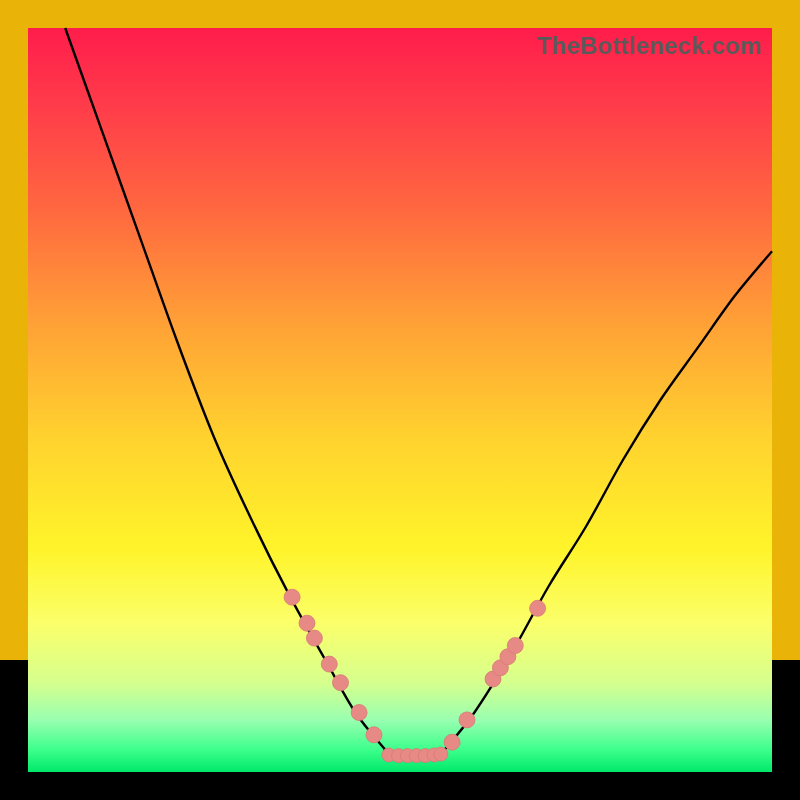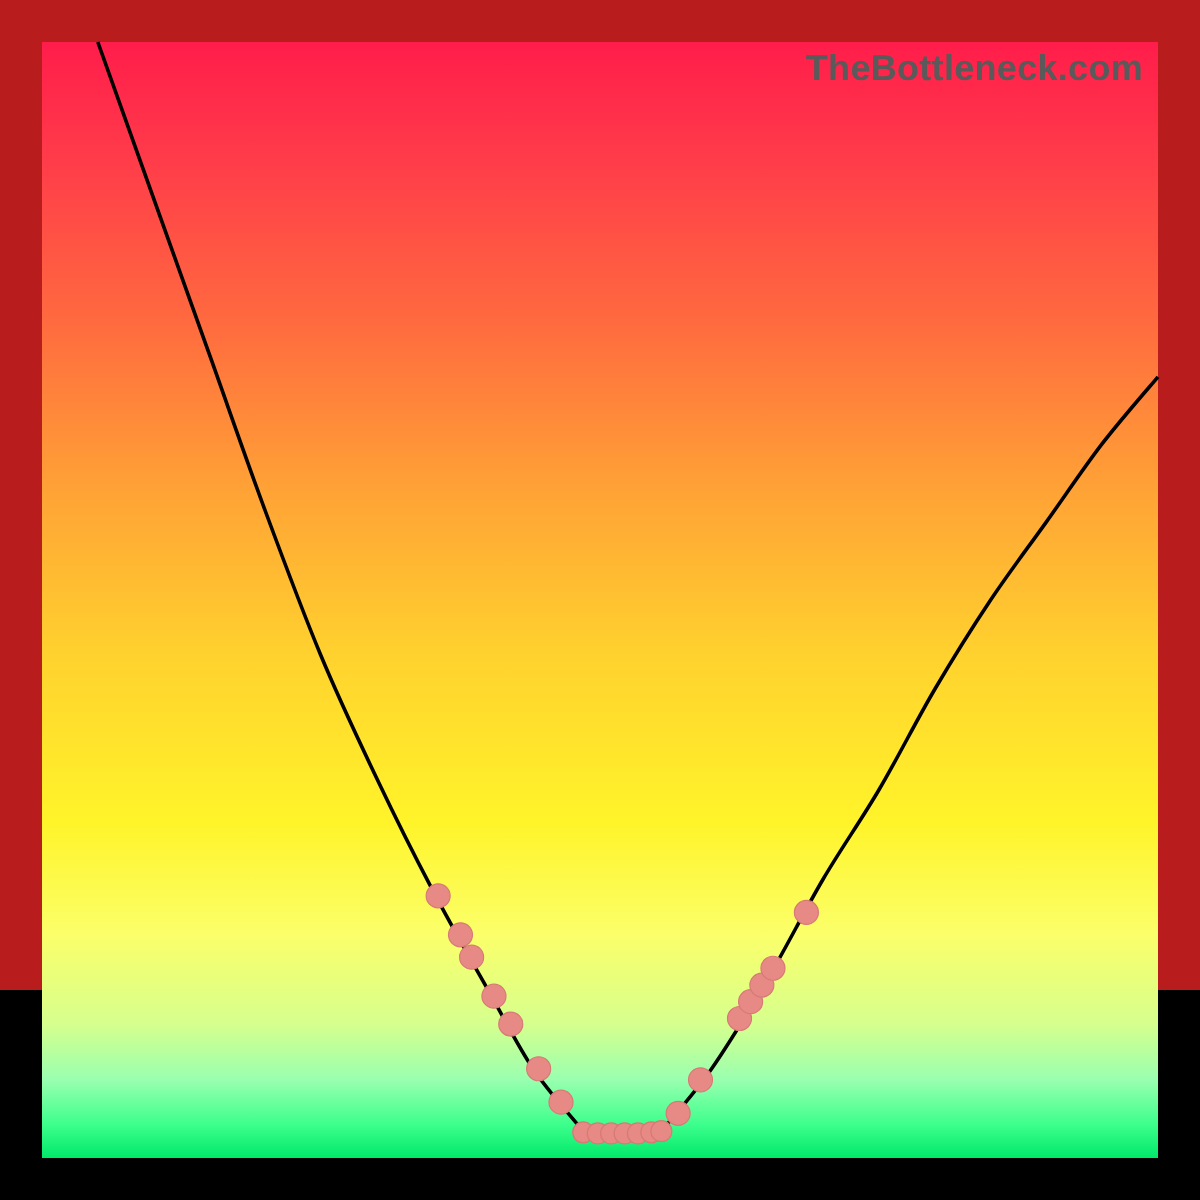--- a/index.html
+++ b/index.html
@@ -9,21 +9,21 @@
     height: 800px;
     overflow: hidden;
     background: #000;
   }
   .frame {
     position: absolute;
     left: 0;
     top: 0;
     width: 800px;
     height: 660px;
-    background: #b91c1c;
+    background: #eab308;
   }
   .plot {
     position: absolute;
     left: 28px;
     top: 28px;
     width: 744px;
     height: 744px;
     background: linear-gradient(
       to bottom,
       #ff1d4b 0%,

